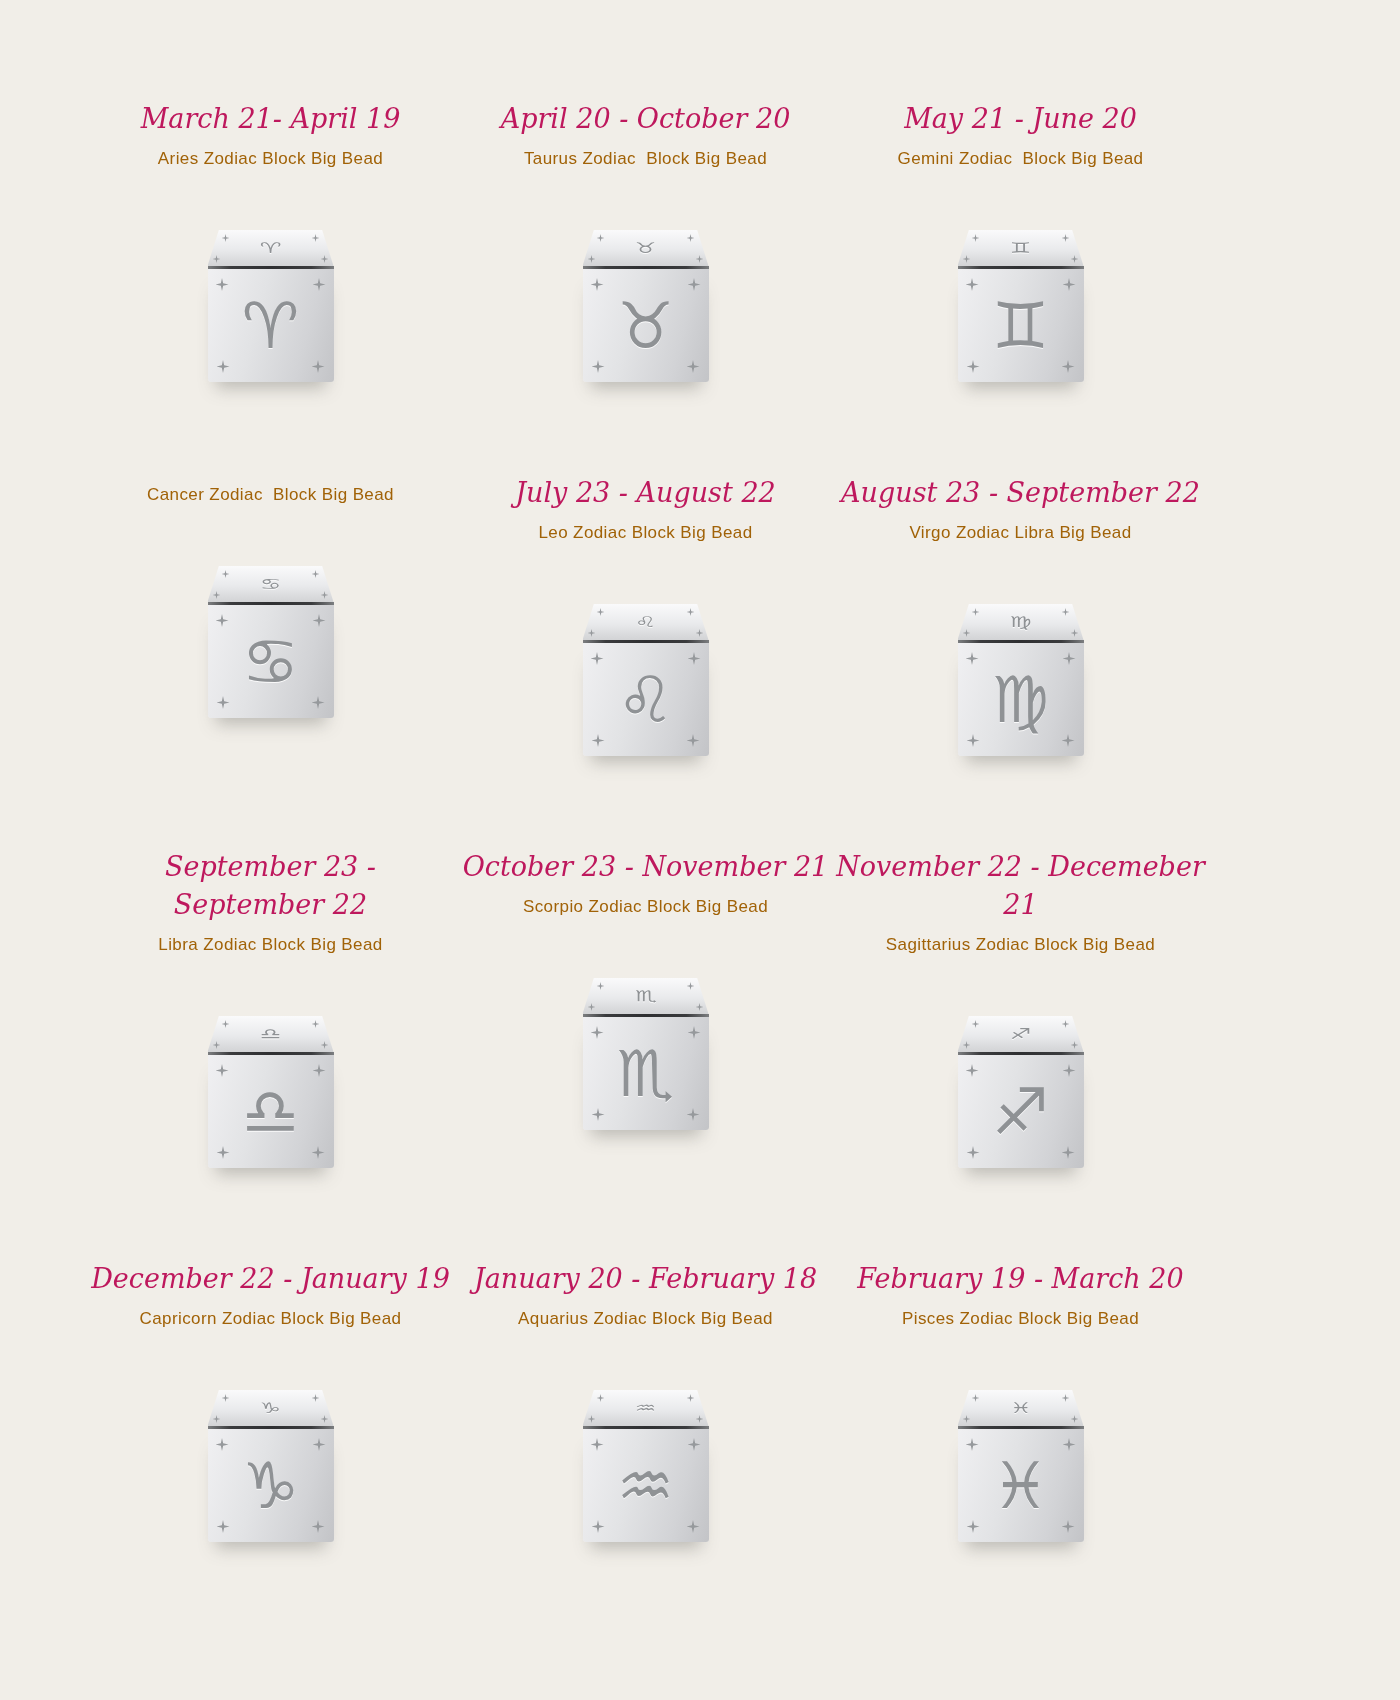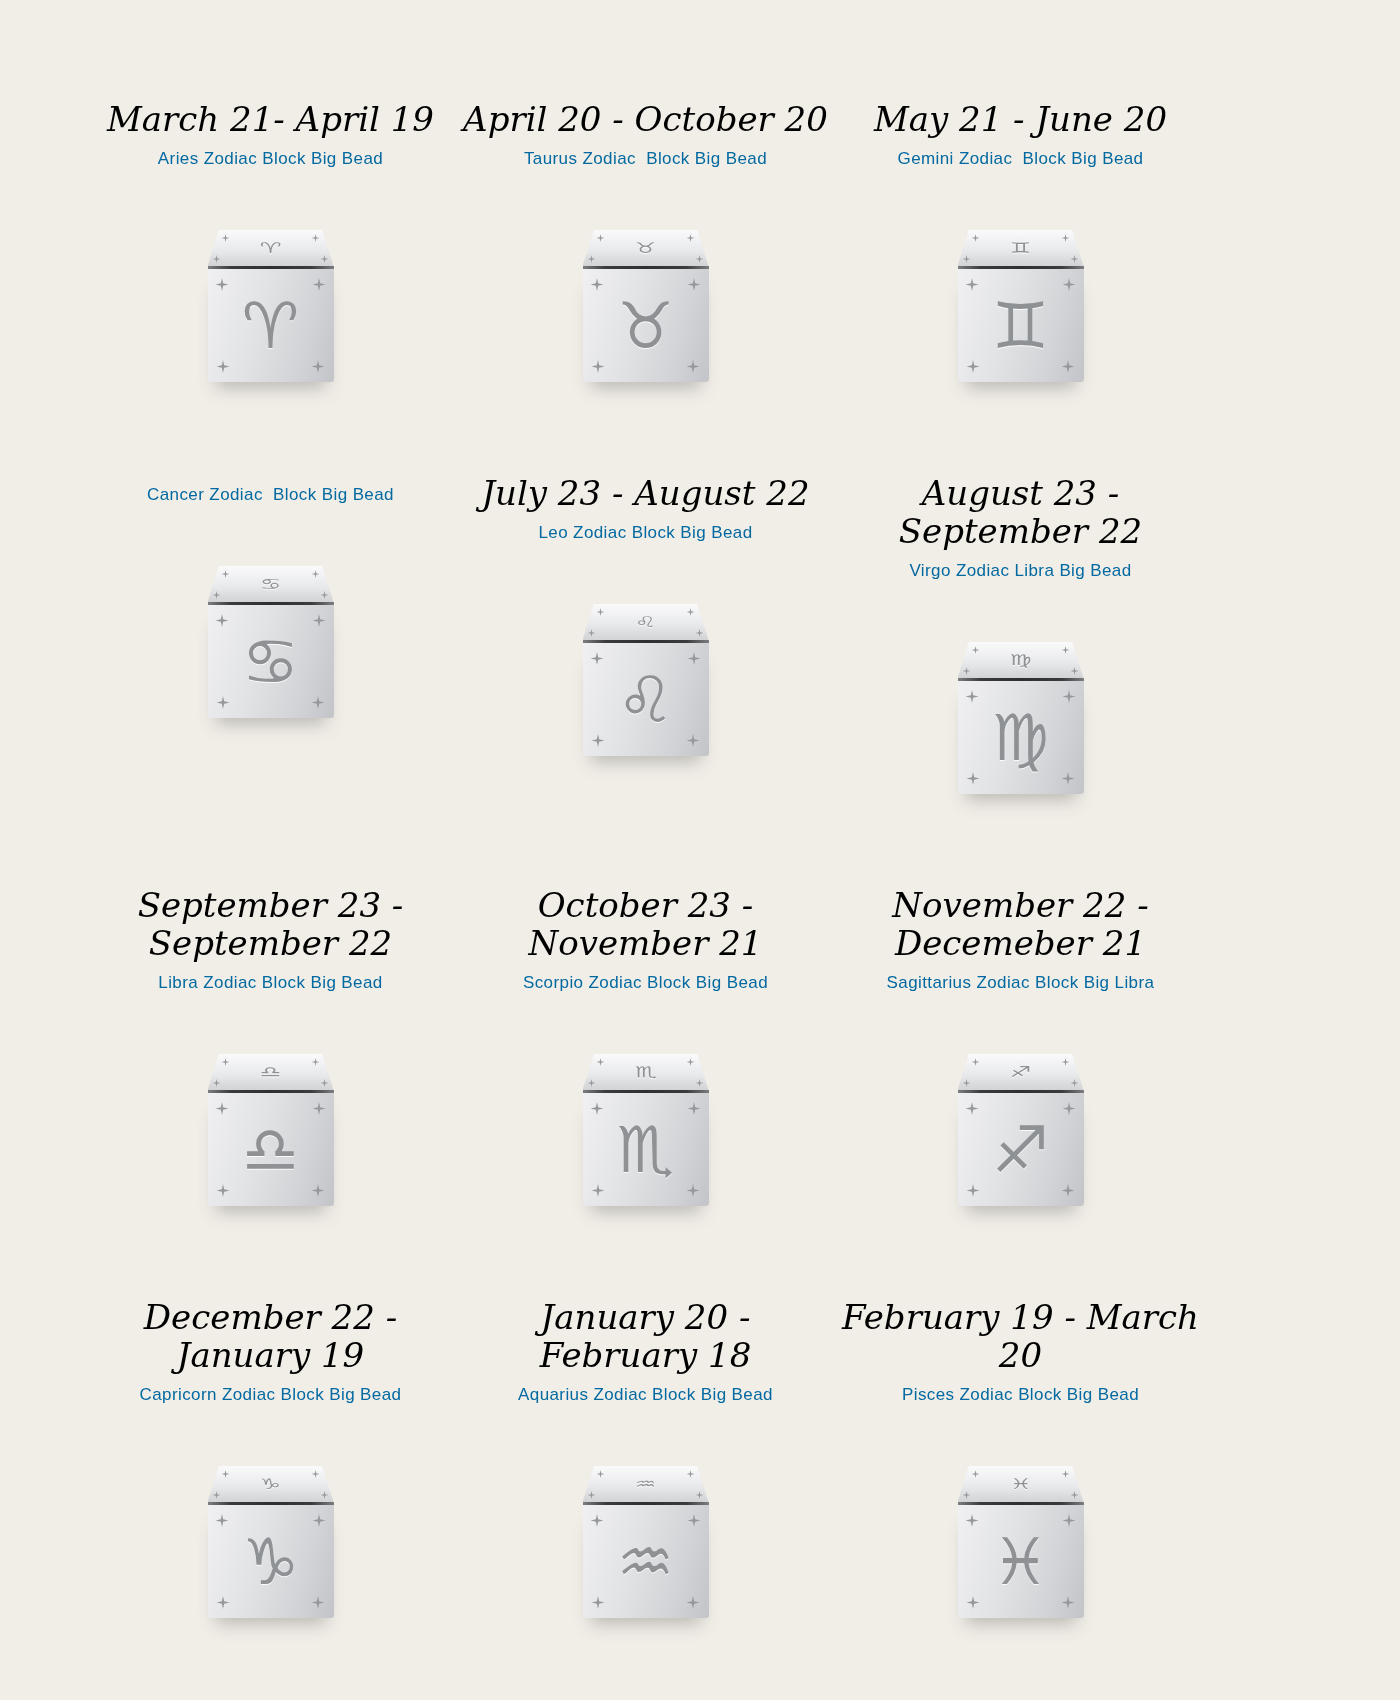--- a/index.html
+++ b/index.html
@@ -19,31 +19,31 @@
     padding-top: 100px;
   }
   .card {
     text-align: center;
     cursor: pointer;
   }
   .date {
     font-family: "DejaVu Serif", "Liberation Serif", serif;
     font-style: italic;
     font-weight: 500;
-    font-size: 34px;
+    font-size: 27px;
     line-height: 38px;
-    color: #000000;
+    color: #be185d;
     white-space: pre-wrap;
   }
   .name {
     margin-top: 10px;
     font-size: 17px;
     line-height: 22px;
     letter-spacing: 0.4px;
-    color: #0369a1;
+    color: #a16207;
     white-space: pre-wrap;
   }
   
   .bead {
     position: relative;
     width: 150px;
     margin: 60px auto 0;
   }
   .bead-top {
     position: relative;
@@ -280,21 +280,21 @@
           <i class="spark lg f-tr"></i>
           <i class="spark lg f-bl"></i>
           <i class="spark lg f-br"></i>
           <span class="glyph glyph-front">♏</span>
         </div>
       </figure>
     </article>
 
     <article class="card">
       <h2 class="date">November 22 - Decemeber 21</h2>
-      <p class="name">Sagittarius Zodiac Block Big Libra</p>
+      <p class="name">Sagittarius Zodiac Block Big Bead</p>
       <figure class="bead">
         <div class="bead-top">
           <i class="spark sm t-tl"></i>
           <i class="spark sm t-tr"></i>
           <i class="spark sm t-bl"></i>
           <i class="spark sm t-br"></i>
           <span class="glyph glyph-top">♐</span>
         </div>
         <div class="bead-edge"></div>
         <div class="bead-front">

